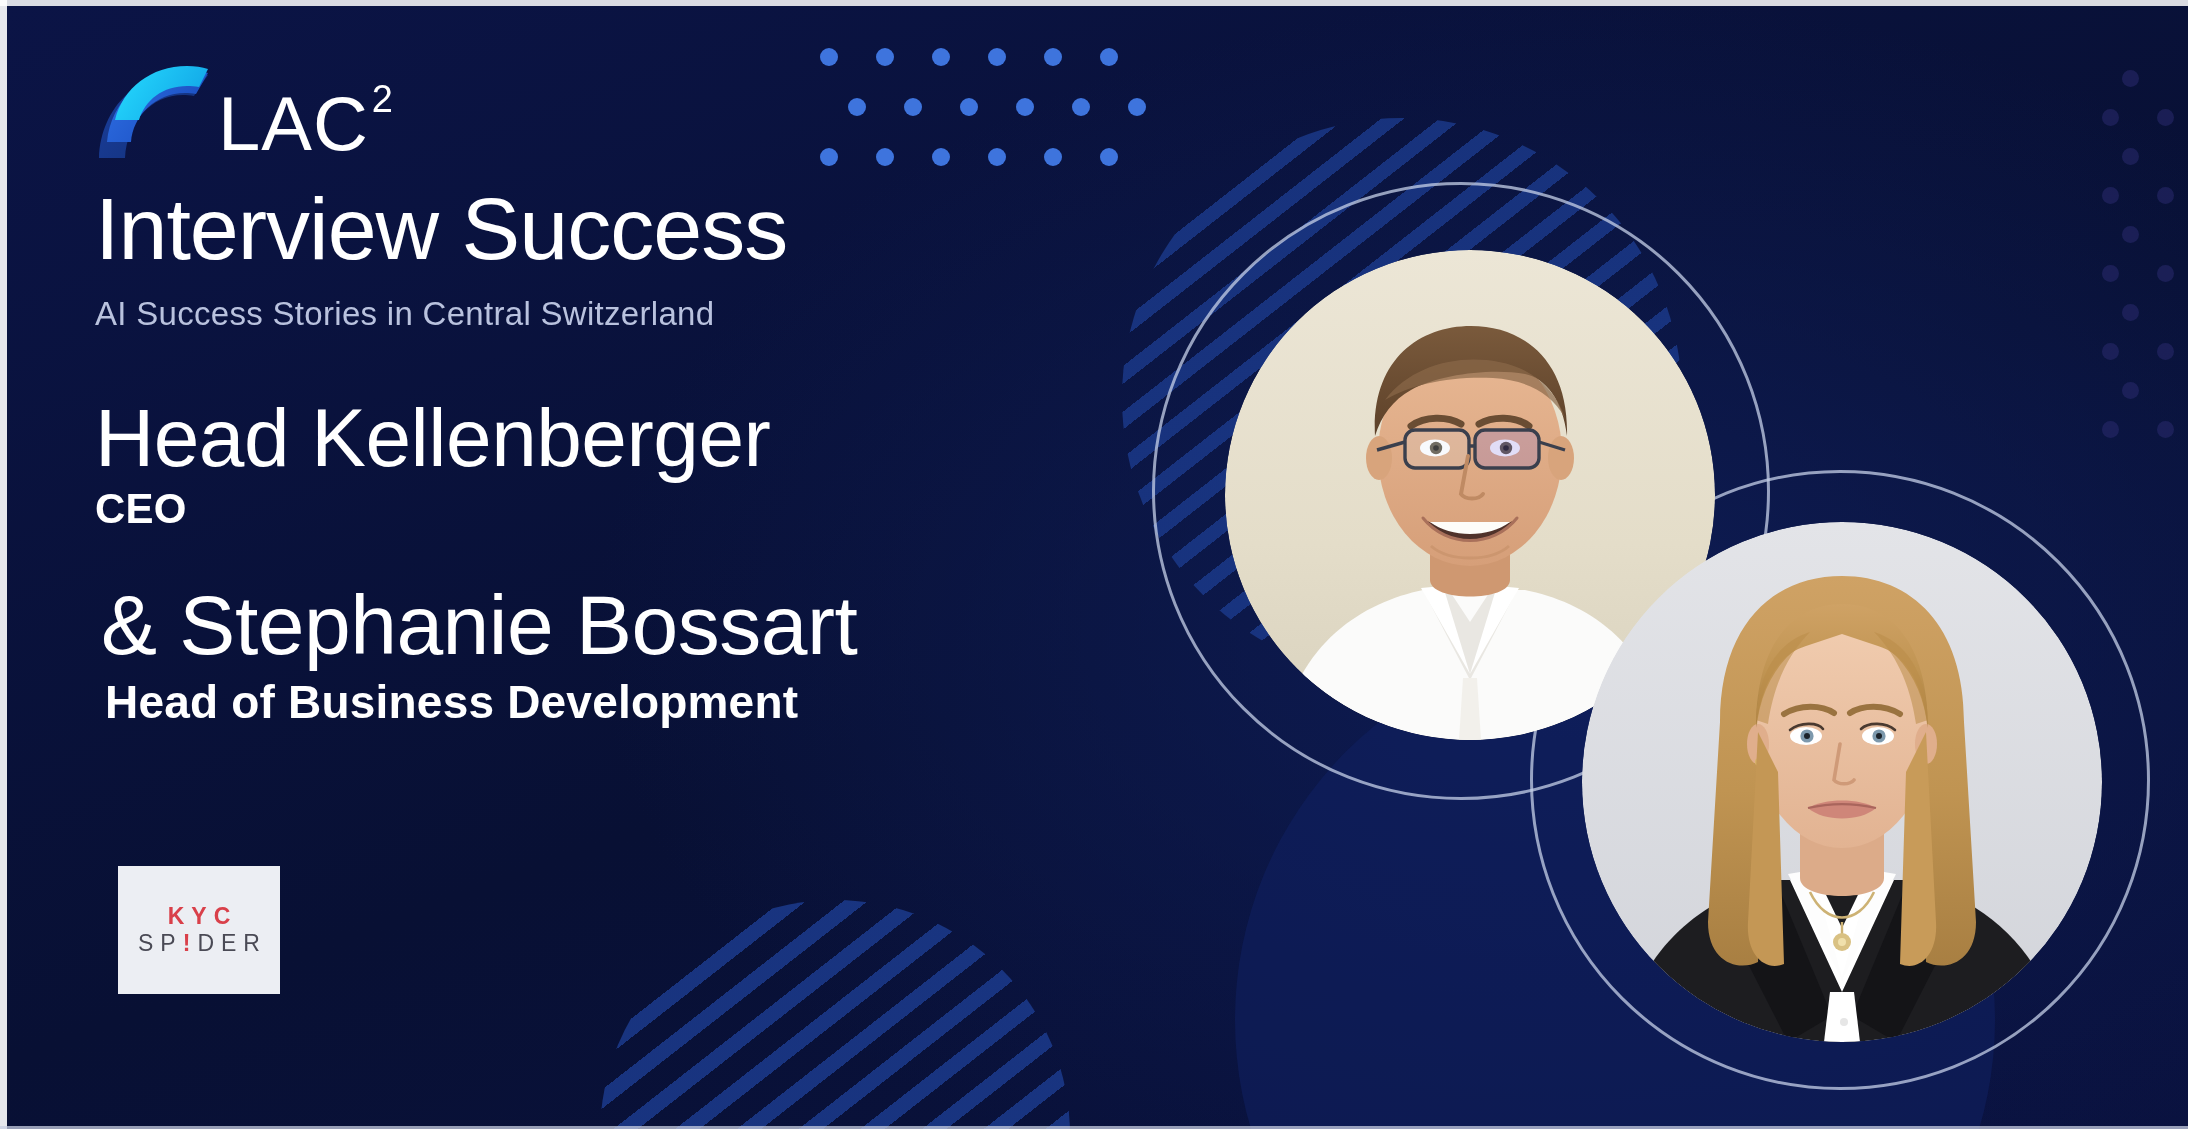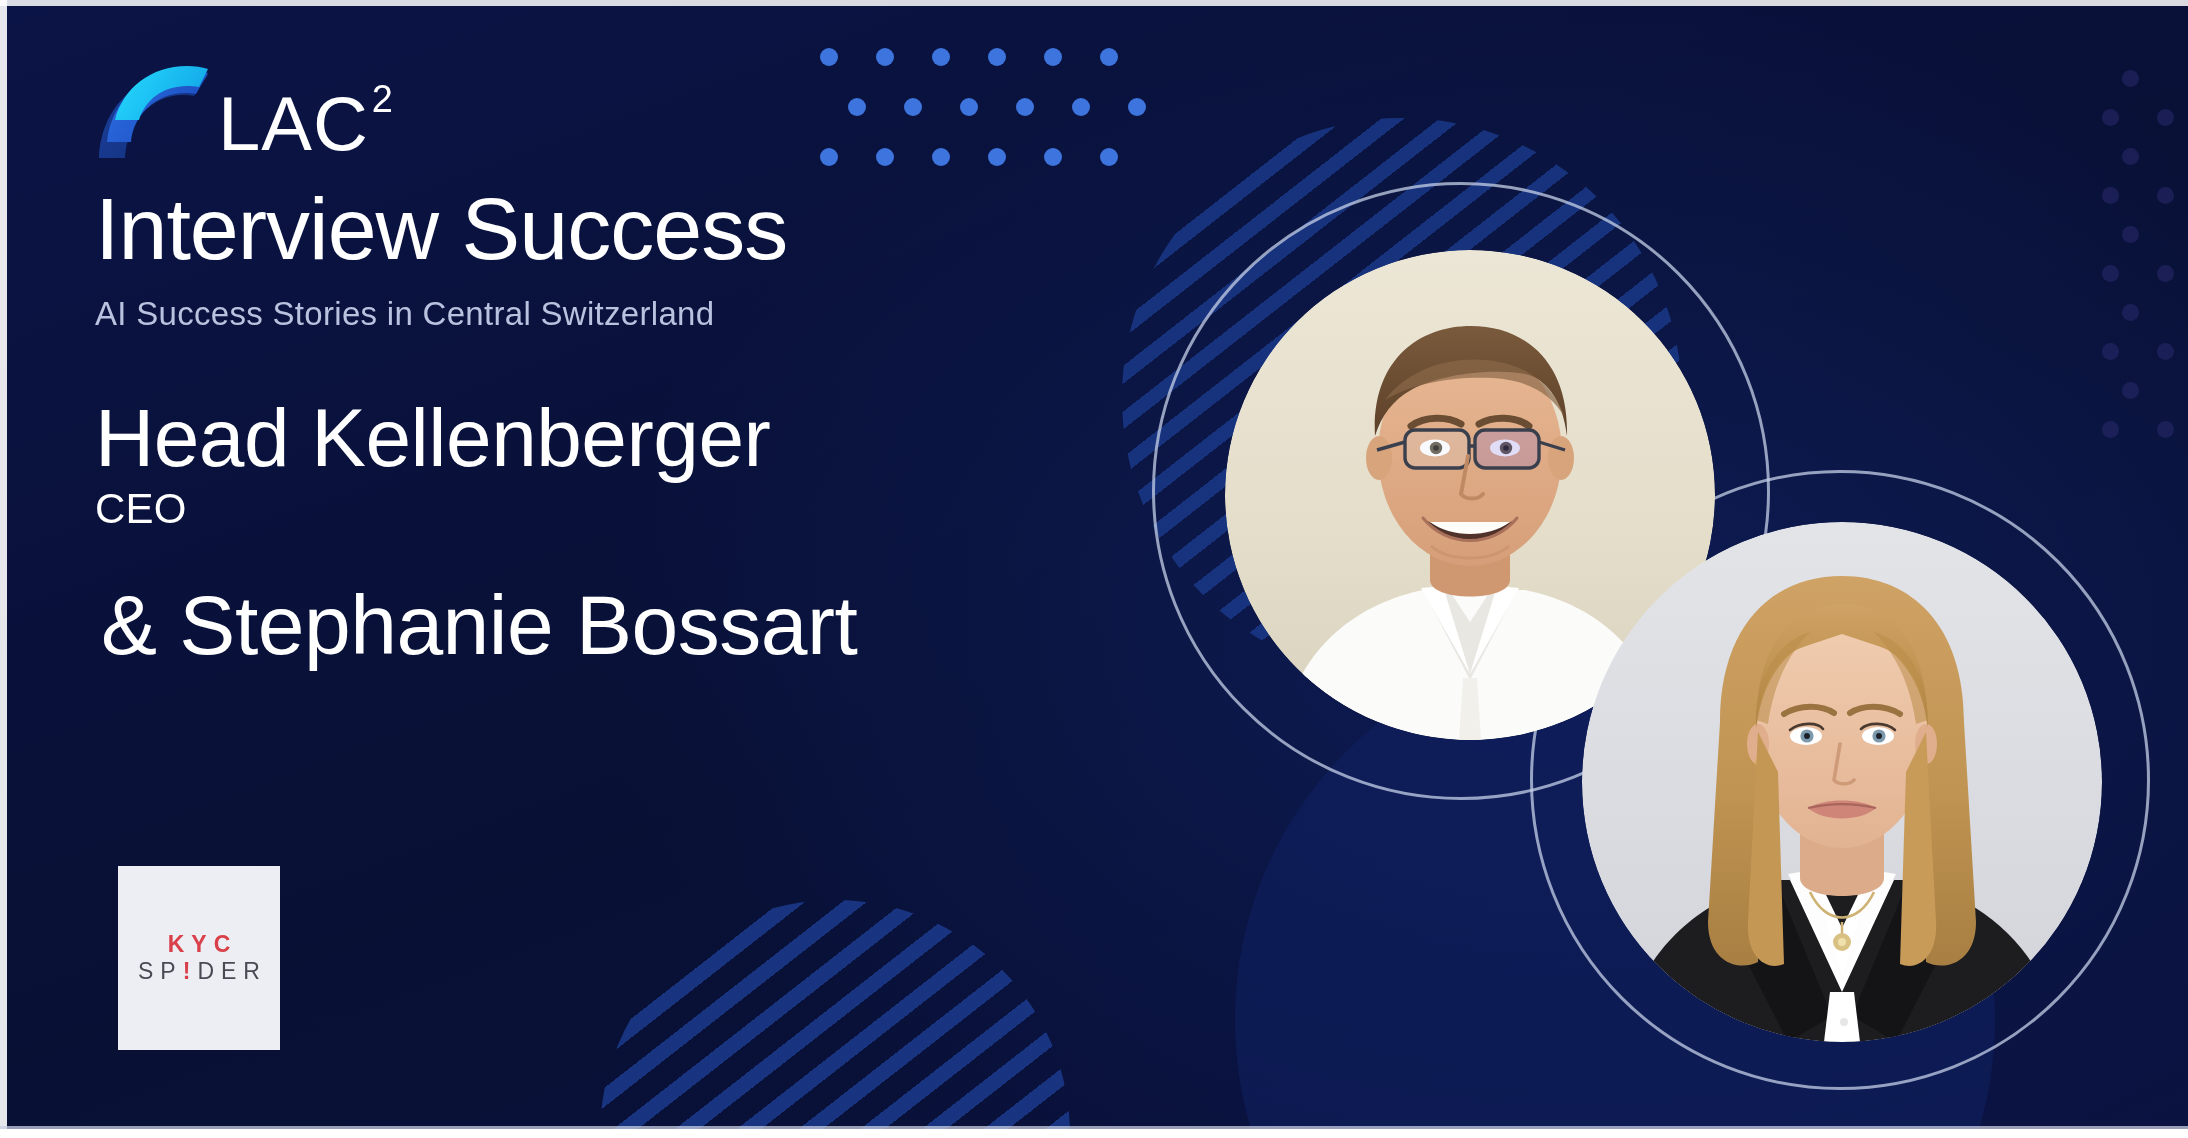--- a/index.html
+++ b/index.html
@@ -172,34 +172,34 @@
   .person-block{ margin-top:62px; }
   .person-name{
     font-size:82px;
     font-weight:400;
     color:#ffffff;
     line-height:1.05;
     letter-spacing:-.5px;
   }
   .person-role{
     font-size:42px;
-    font-weight:400;
+    font-weight:700;
     color:#ffffff;
     margin-top:4px;
     letter-spacing:.2px;
   }
   .person-block.second{ margin-top:48px; margin-left:6px; }
   .person-block.second .person-name{ font-size:84px; }
   .person-block.second .person-role{ font-size:46px; margin-top:6px; margin-left:4px; }
 
   
   .partner-logo{
     position:absolute;
     left:118px; top:866px;
-    width:162px; height:184px;
+    width:162px; height:128px;
     background:#eceef3;
     display:flex;
     flex-direction:column;
     align-items:center;
     justify-content:center;
   }
   .kyc-line{
     font-size:23px;
     font-weight:700;
     letter-spacing:7px;
@@ -478,20 +478,21 @@
     <div class="series-title">Interview Success</div>
     <div class="series-sub">AI Success Stories in Central Switzerland</div>
 
     <div class="person-block">
       <div class="person-name">Head Kellenberger</div>
       <div class="person-role">CEO</div>
     </div>
 
     <div class="person-block second">
       <div class="person-name">&amp; Stephanie Bossart</div>
+      <div class="person-role">Head of Business Development</div>
     </div>
 
   </div>
 
   <div class="partner-logo">
     <div class="kyc-line">KYC</div>
     <div class="spider-line">
       <span>SP</span>
         <span class="spider-bang">!</span>
         <span>DER</span>

